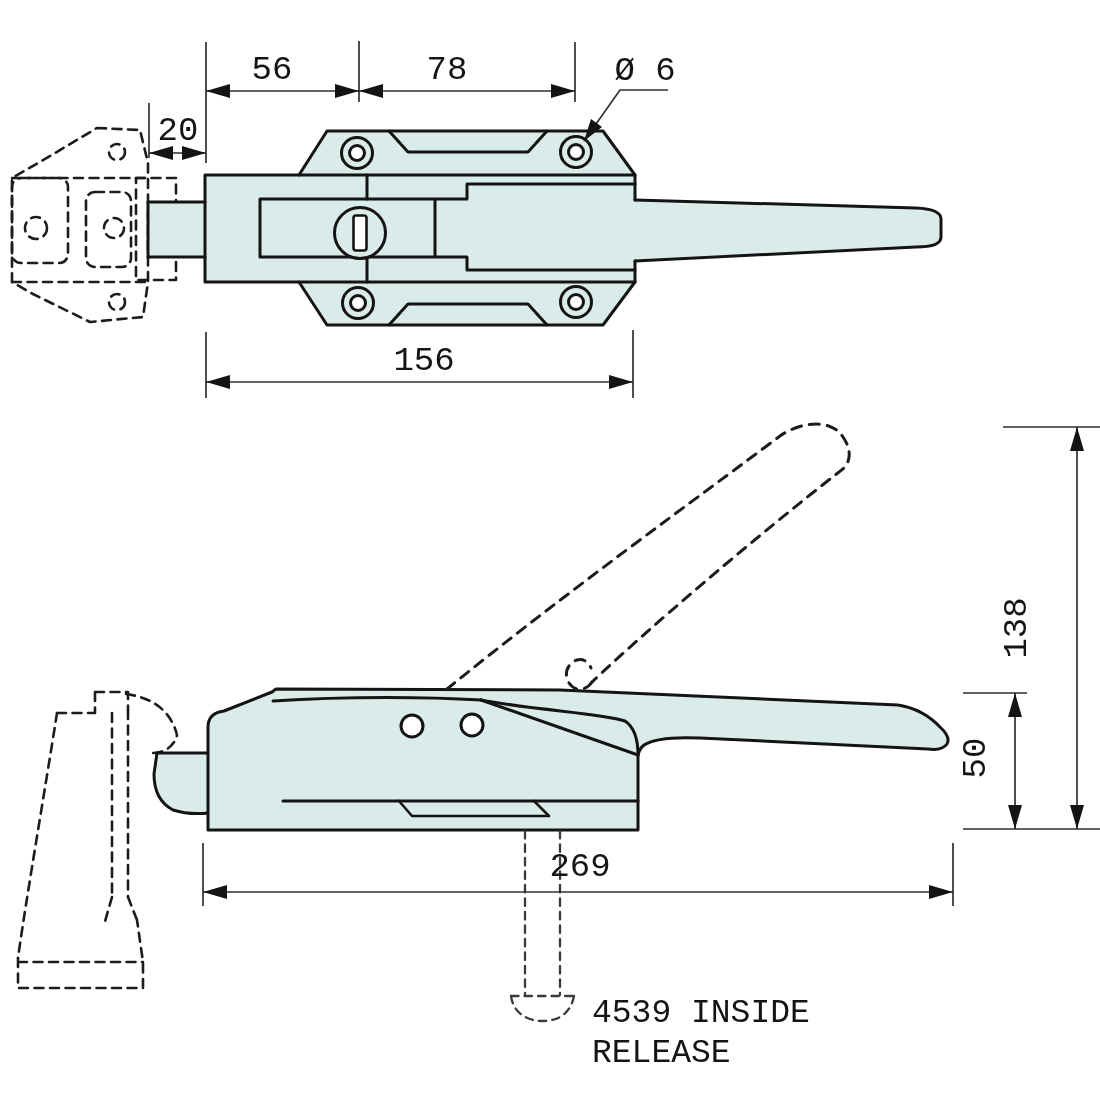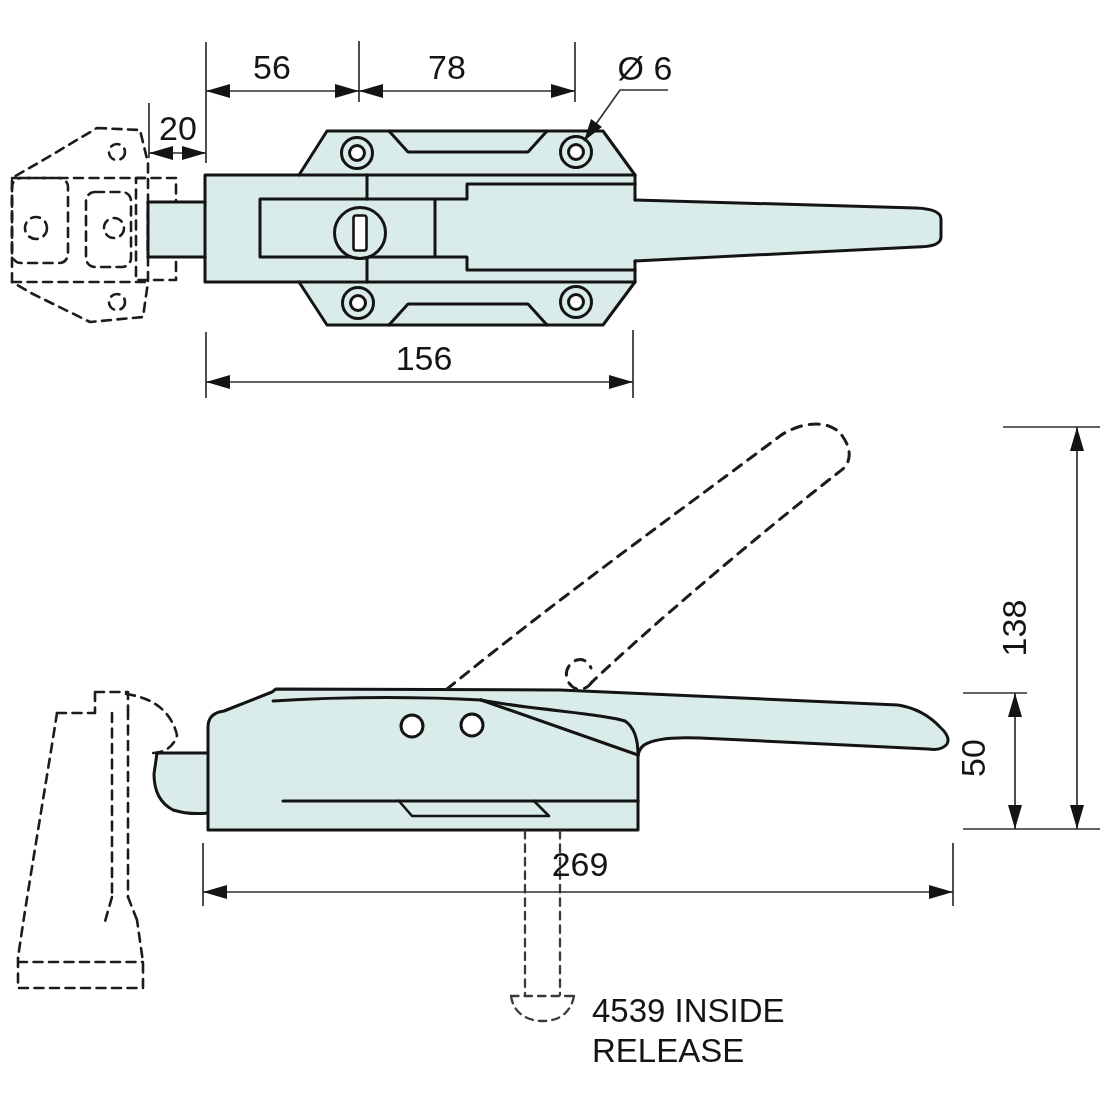--- a/index.html
+++ b/index.html
@@ -1,17 +1,17 @@
 <!DOCTYPE html>
 <html><head>
 <meta charset="utf-8">
 <style>
   html,body{margin:0;padding:0;background:#ffffff;}
   .stage{position:relative;width:1100px;height:1100px;background:#ffffff;overflow:hidden;
-         font-family:Liberation Sans, sans-serif;}
+         font-family:Liberation Mono, monospace;}
   svg{position:absolute;inset:0;}
   .dimtext{font-size:34px;fill:#141414;}
   .notetext{font-size:33px;fill:#141414;}
 </style>
 </head>
 <body>
 
 <div class="stage">
 <svg width="1100" height="1100" viewBox="0 0 1100 1100">
 

